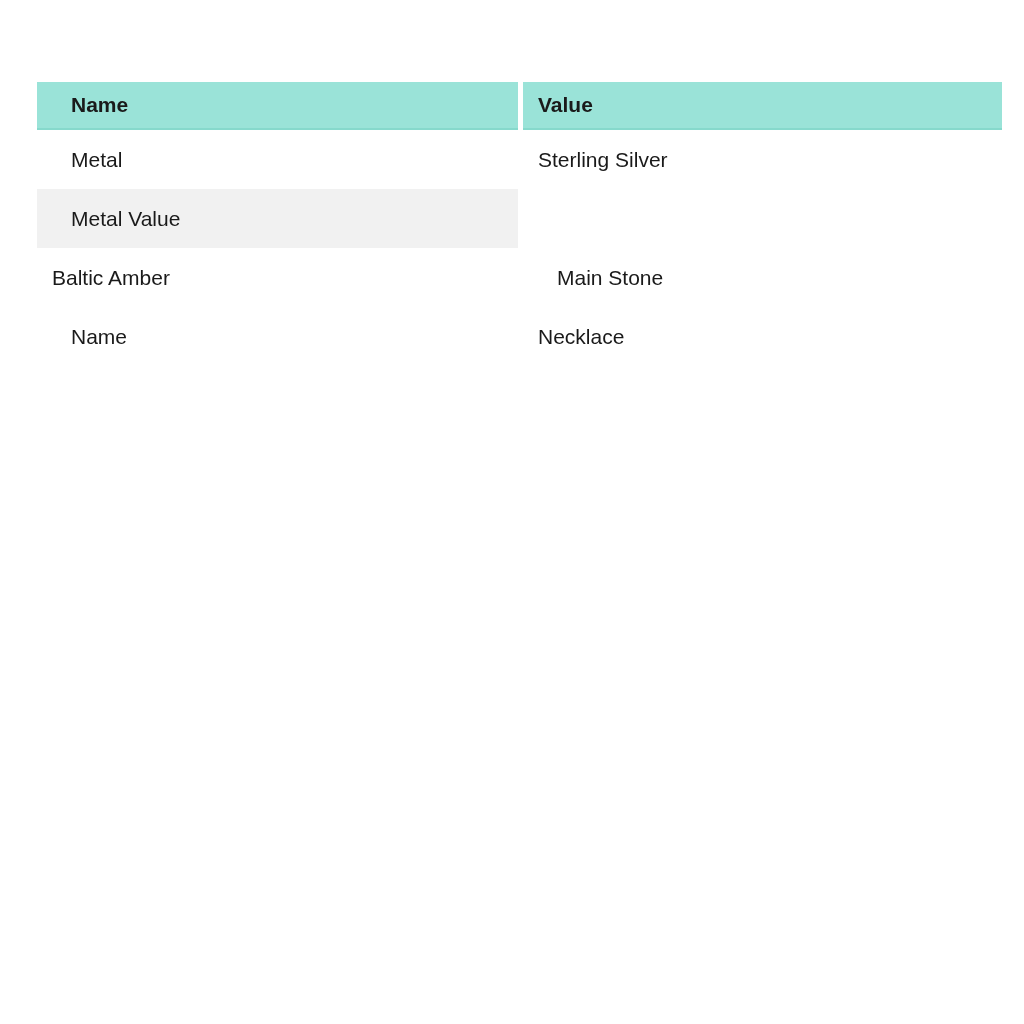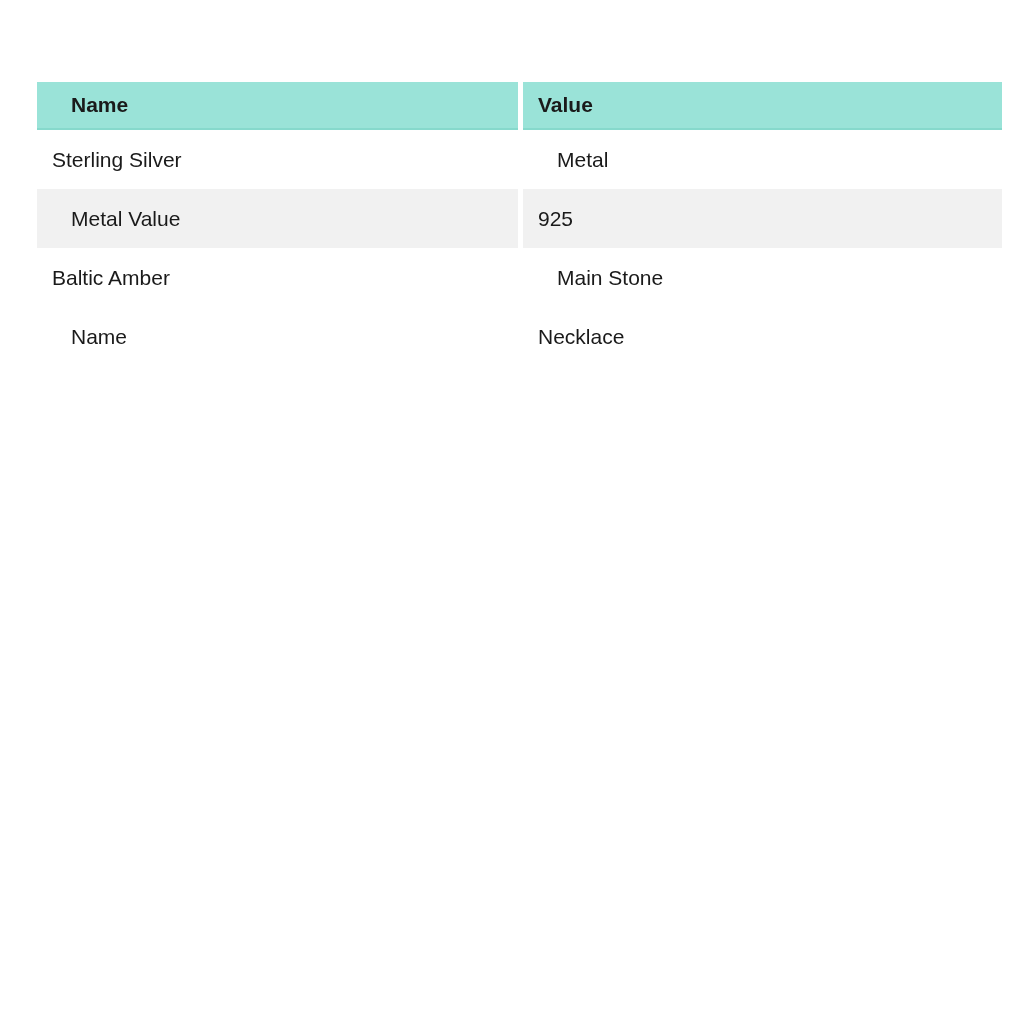--- a/index.html
+++ b/index.html
@@ -58,27 +58,26 @@
 <body style="background: rgb(255, 255, 255);">
 
 <div class="page">
   <div class="attr-table">
     <div class="t-row header">
       <div class="cell c1">Name</div>
       <div class="cell c2">Value</div>
     </div>
     <div id="table-body">
   <div class="t-row body">
+    <div class="cell c1">Metal</div>
     <div class="cell c2">Sterling Silver</div>
-    <div class="cell c1">Metal</div>
   </div>
 
   <div class="t-row body alt">
     <div class="cell c1">Metal Value</div>
-    <div class="cell c2">925</div>
   </div>
 
   <div class="t-row body">
     <div class="cell c2">Baltic Amber</div>
     <div class="cell c1">Main Stone</div>
   </div>
 
 
   <div class="t-row body">
     <div class="cell c1">Name</div>

